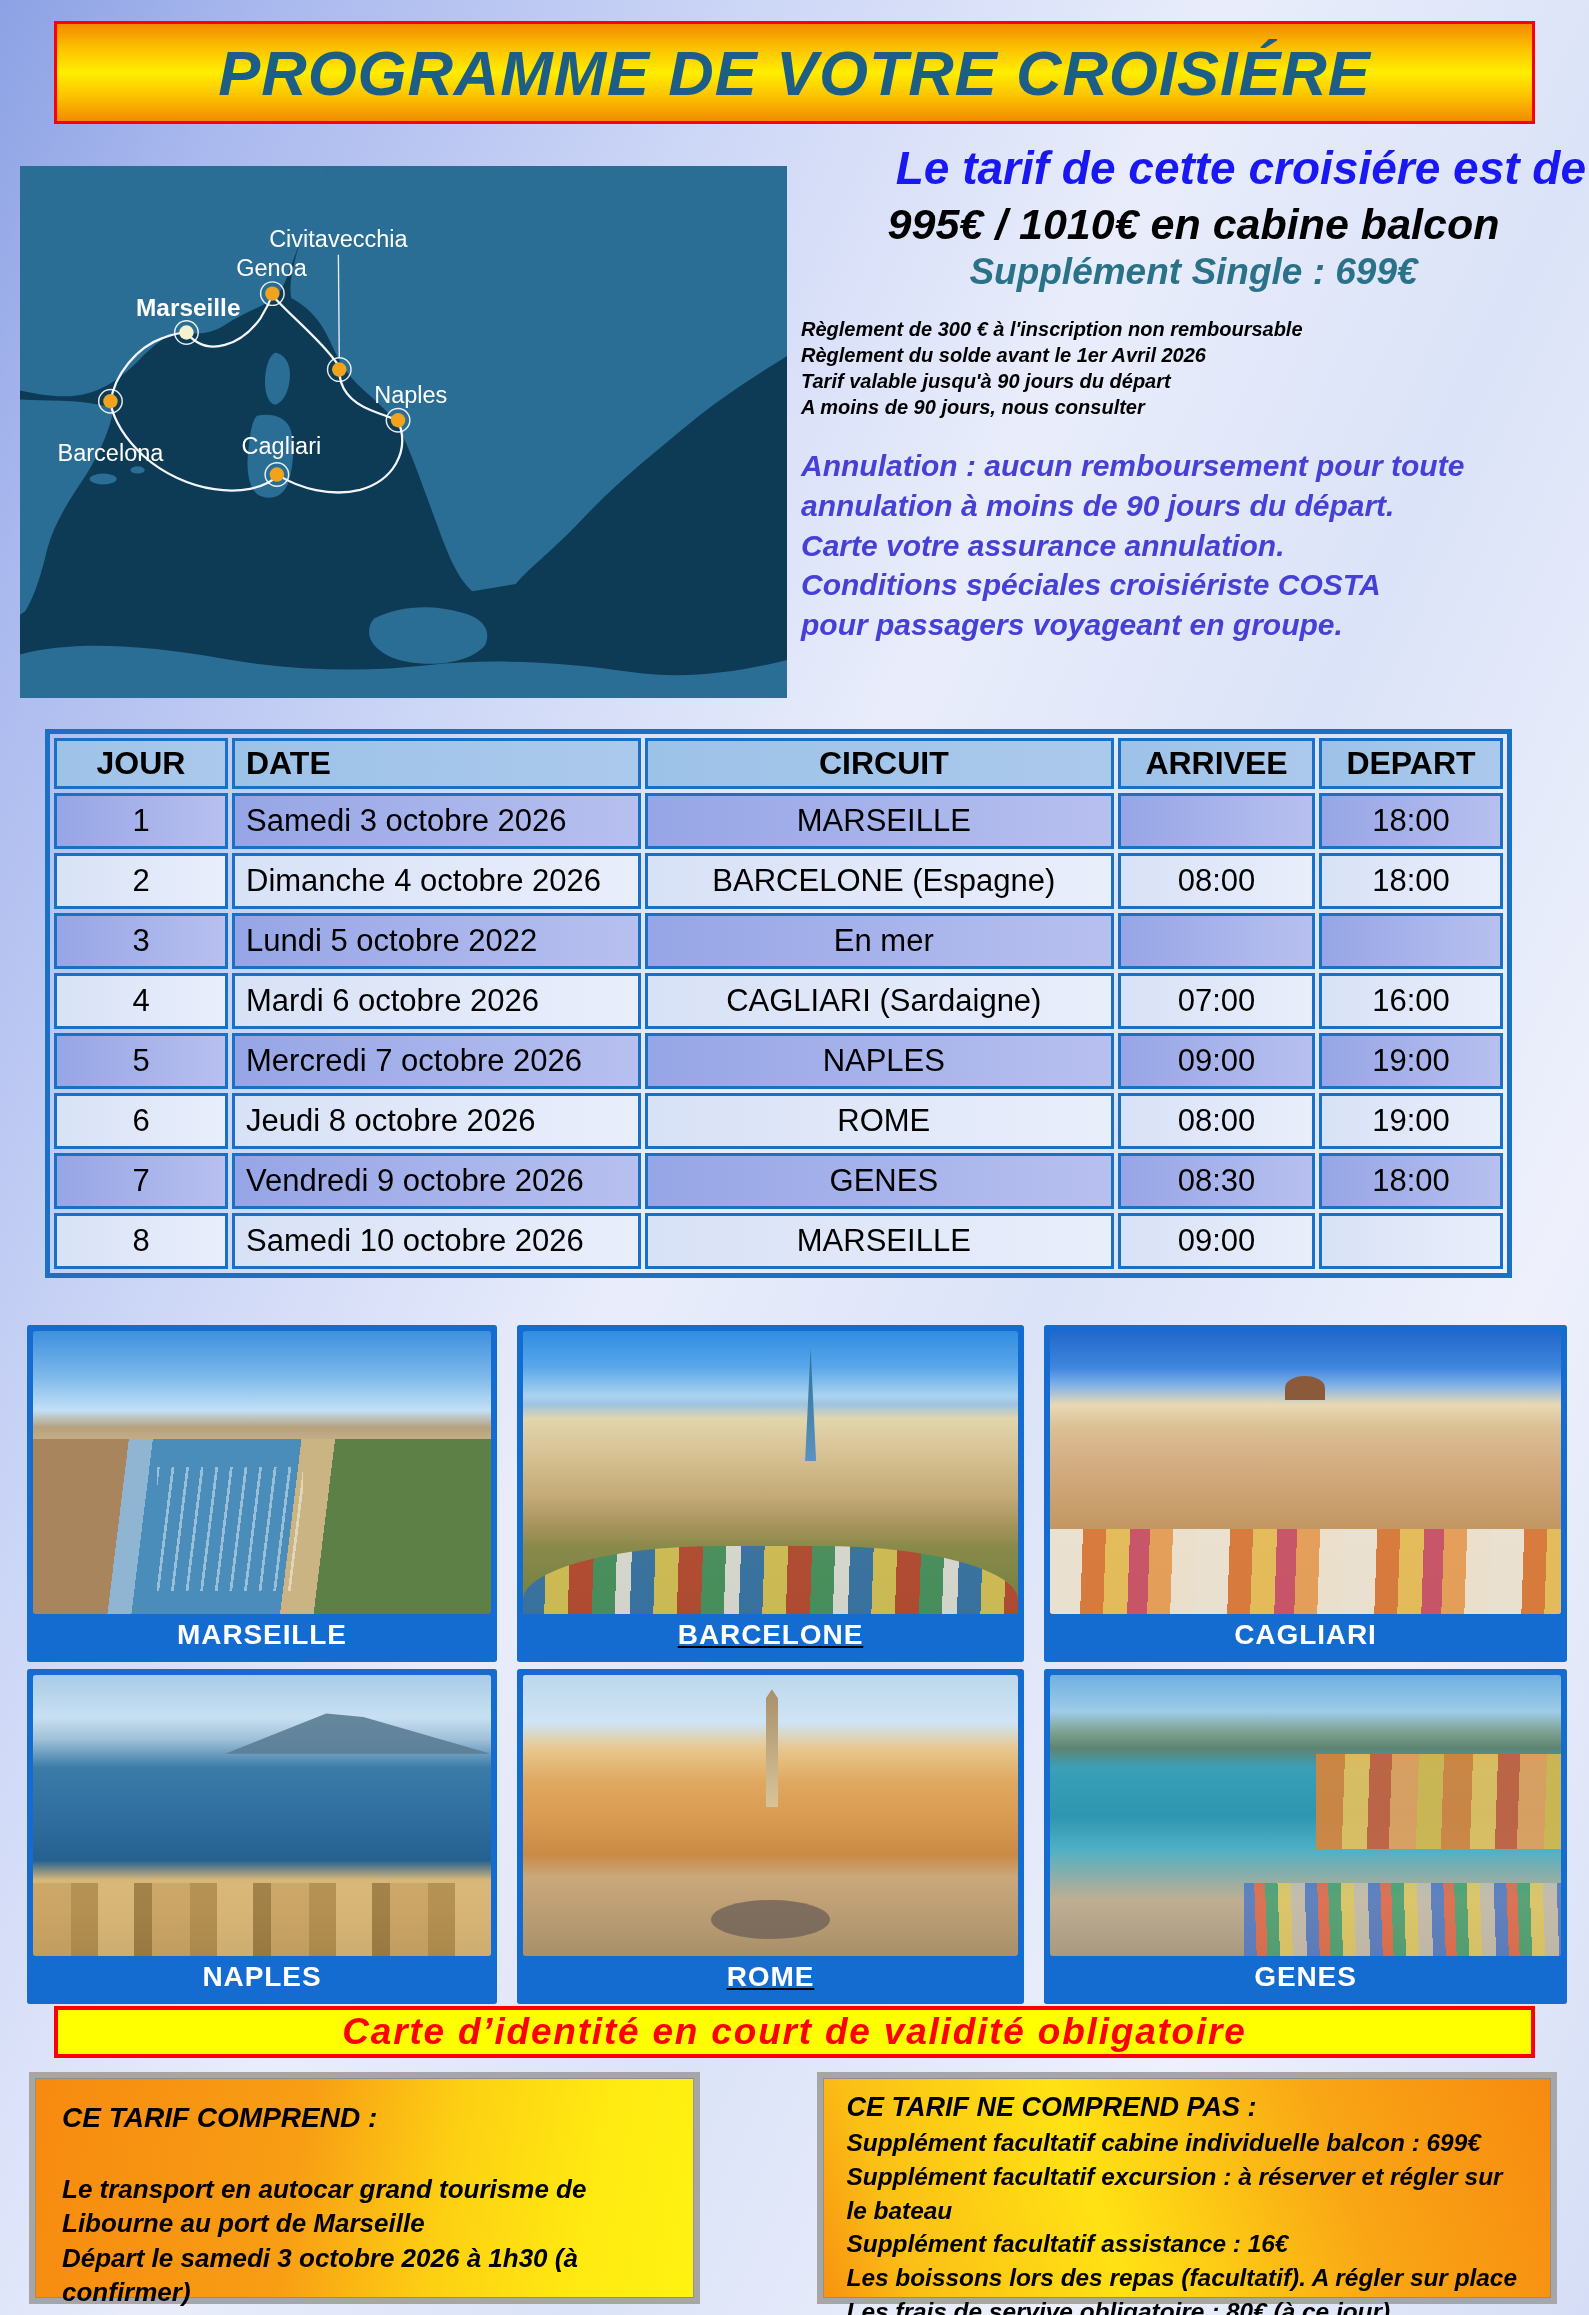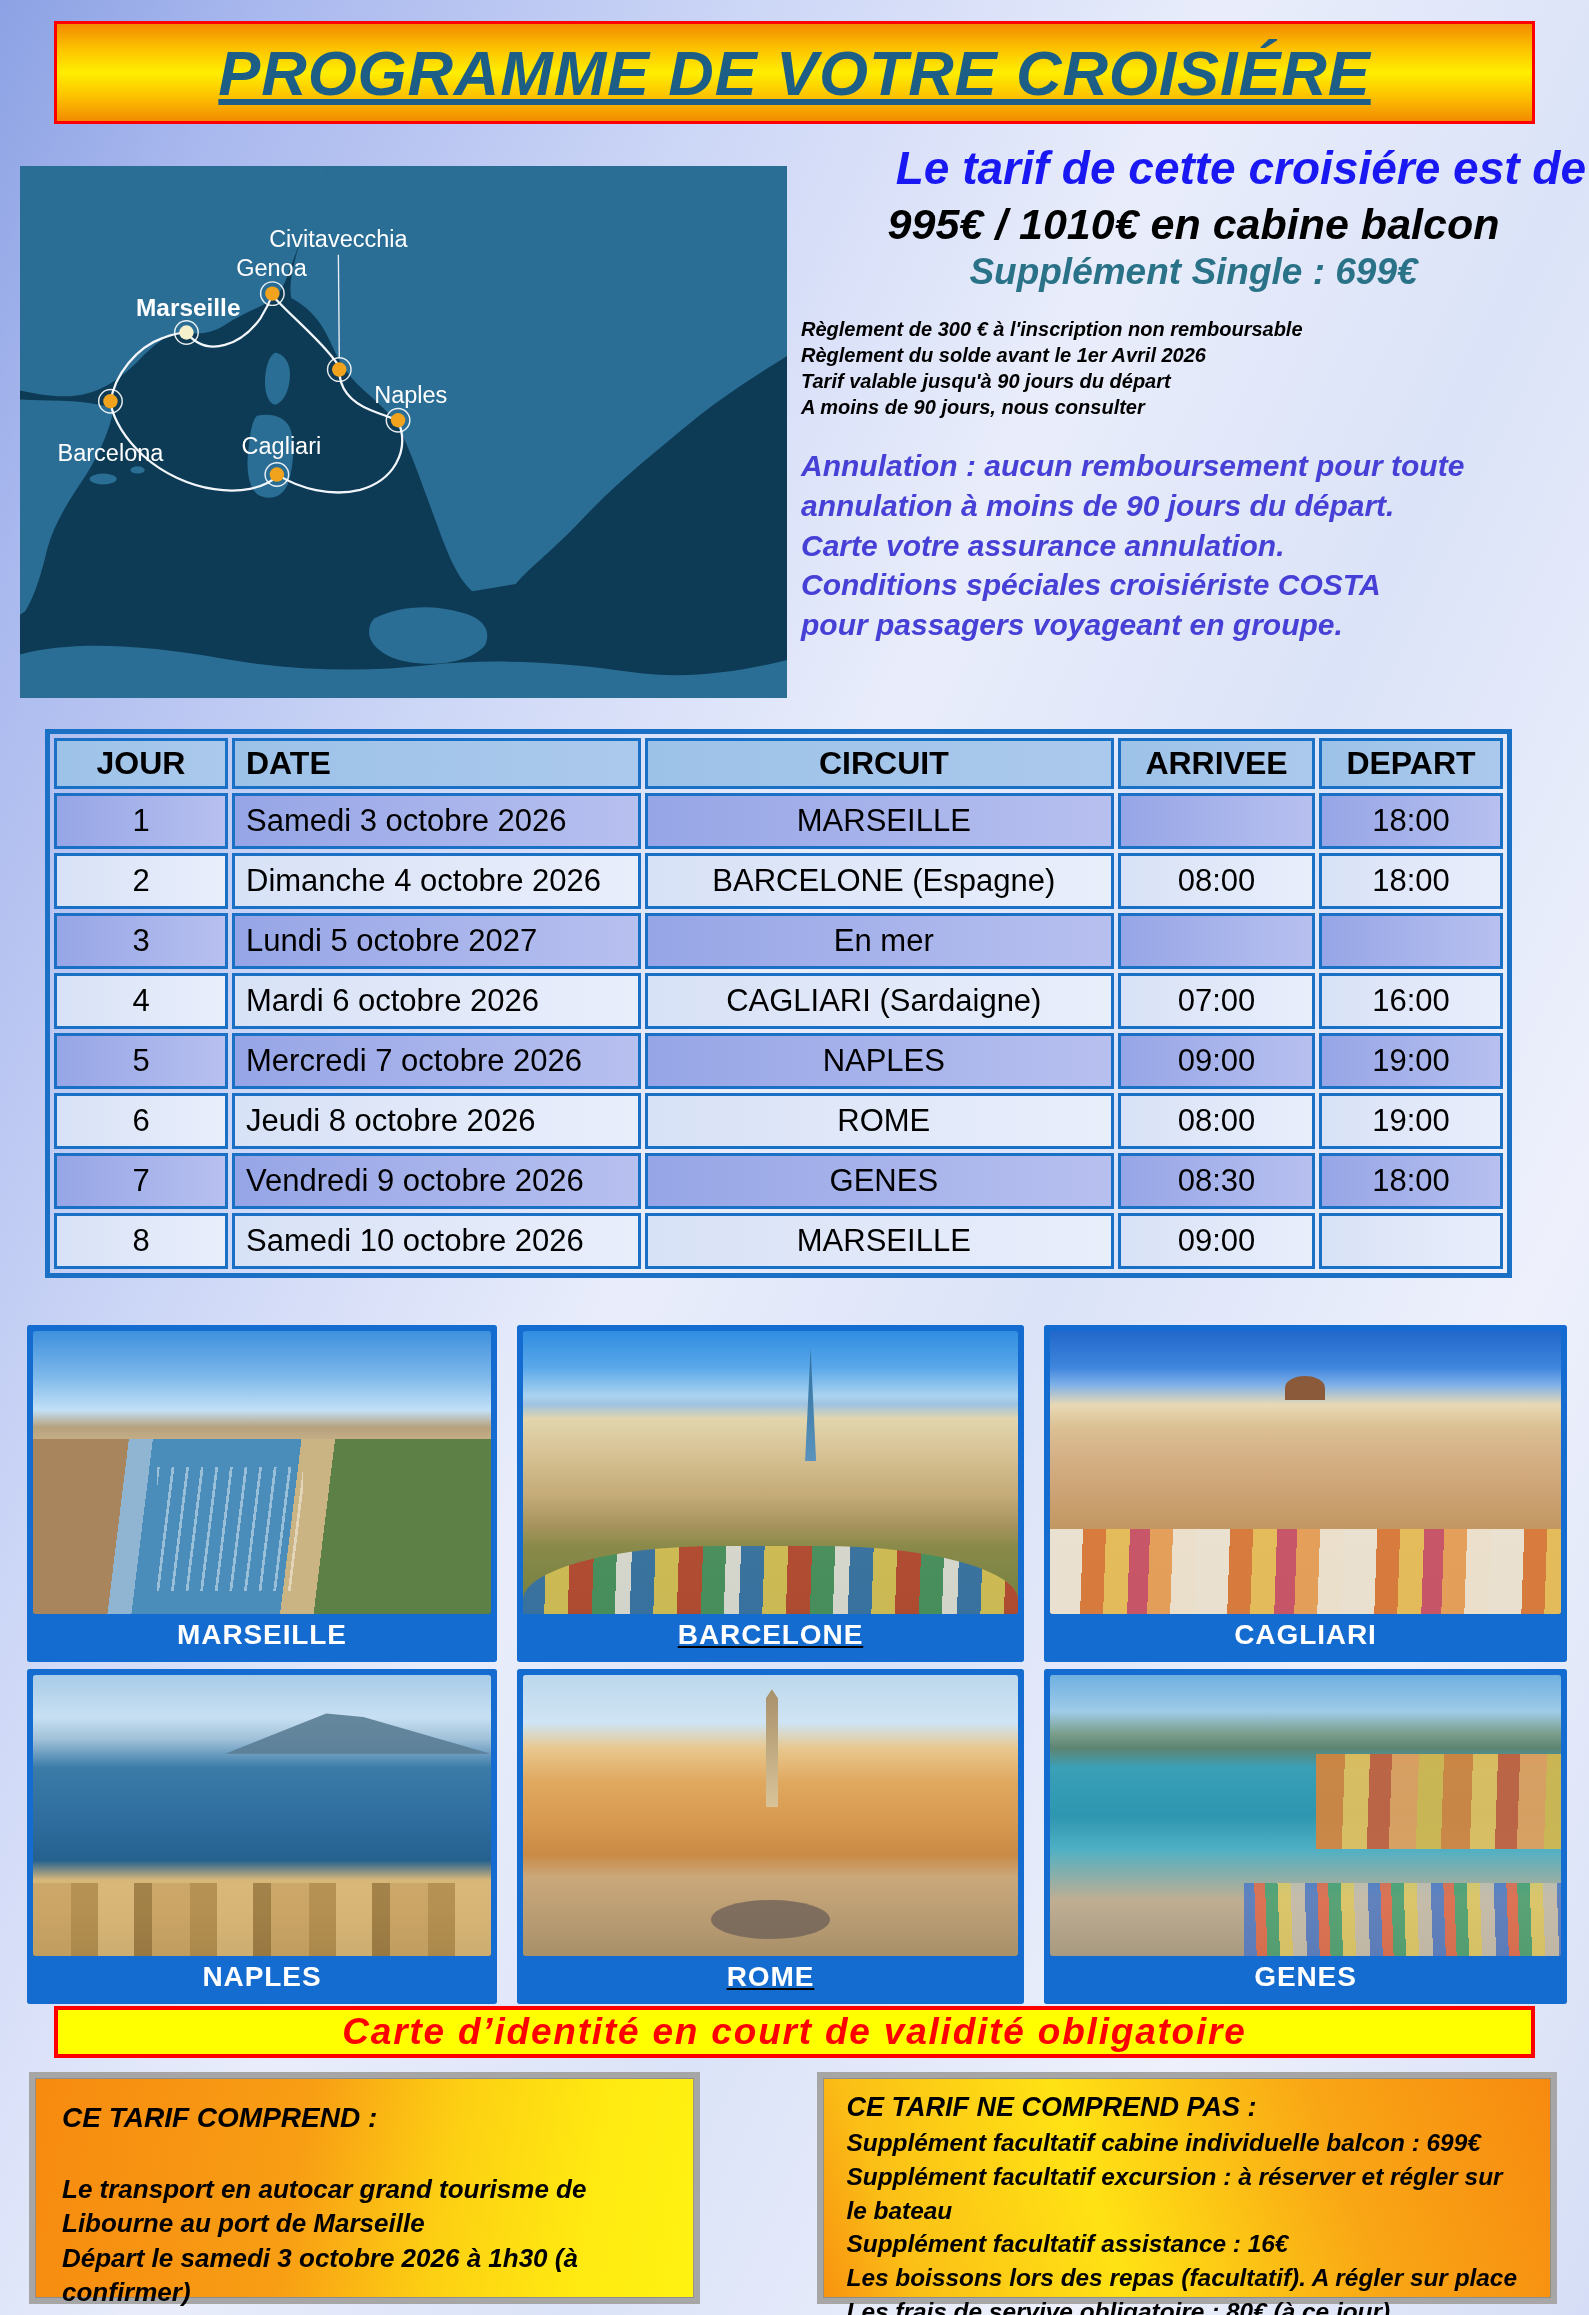--- a/index.html
+++ b/index.html
@@ -8,21 +8,21 @@
     font-family:"Liberation Sans", sans-serif;
     background:linear-gradient(115deg,#8ca2e4 0%,#a9b8ee 10%,#ccd6f6 28%,#e9edfb 46%,#dbe3f8 62%,#eef1fc 80%,#d5def6 100%);
   }
 
   
   .banner {
     position:absolute; left:54px; top:21px; width:1481px; height:103px; box-sizing:border-box;
     background:linear-gradient(180deg,#f28b00 0%,#fdc300 26%,#ffee00 50%,#fdc300 74%,#f28b00 100%);
     border:3.6px solid #ff0000; display:flex; align-items:center; justify-content:center;
   }
-  .banner .t { font-size:63px; font-weight:bold; font-style:italic; color:#1c5e86; letter-spacing:0.9px; white-space:nowrap;text-decoration:underline; }
+  .banner .t { font-size:63px; font-weight:bold; font-style:italic; color:#1c5e86; letter-spacing:0.9px; white-space:nowrap; }
 
   
   .map { position:absolute; left:20px; top:166px; }
   .map text { fill:#ffffff; font-family:"Liberation Sans",sans-serif; }
 
   
   .pricing { position:absolute; left:801px; top:141px; width:785px; }
   .p1 { text-align:right; color:#1a18f2; font-weight:bold; font-style:italic; font-size:46px; }
   .p2 { text-align:center; color:#000000; font-weight:bold; font-style:italic; font-size:43px; margin-top:4.5px; }
   .p3 { text-align:center; color:#2a7287; font-weight:bold; font-style:italic; font-size:37px; margin-top:2.7px; }
@@ -202,21 +202,21 @@
       </tr>
       <tr class="lite">
         <td class="c0">2</td>
         <td class="c1">Dimanche 4 octobre 2026</td>
         <td class="c2">BARCELONE (Espagne)</td>
         <td class="c3">08:00</td>
         <td class="c4">18:00</td>
       </tr>
       <tr class="dark">
         <td class="c0">3</td>
-        <td class="c1">Lundi 5 octobre 2027</td>
+        <td class="c1">Lundi 5 octobre 2022</td>
         <td class="c2">En mer</td>
         <td class="c3"></td>
         <td class="c4"></td>
       </tr>
       <tr class="lite">
         <td class="c0">4</td>
         <td class="c1">Mardi 6 octobre 2026</td>
         <td class="c2">CAGLIARI (Sardaigne)</td>
         <td class="c3">07:00</td>
         <td class="c4">16:00</td>

